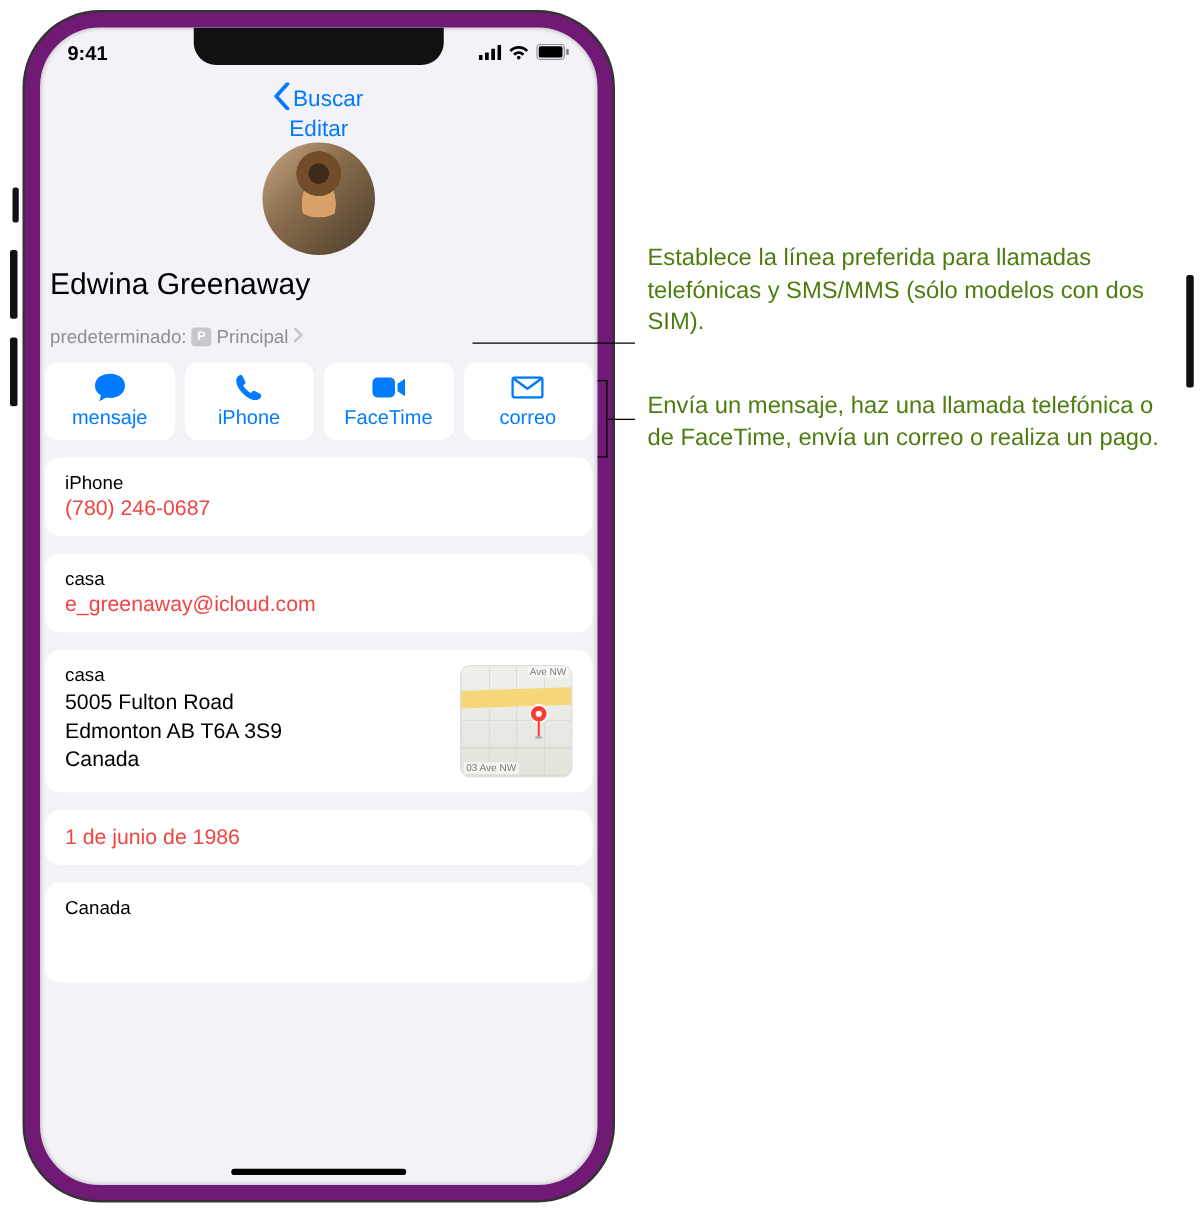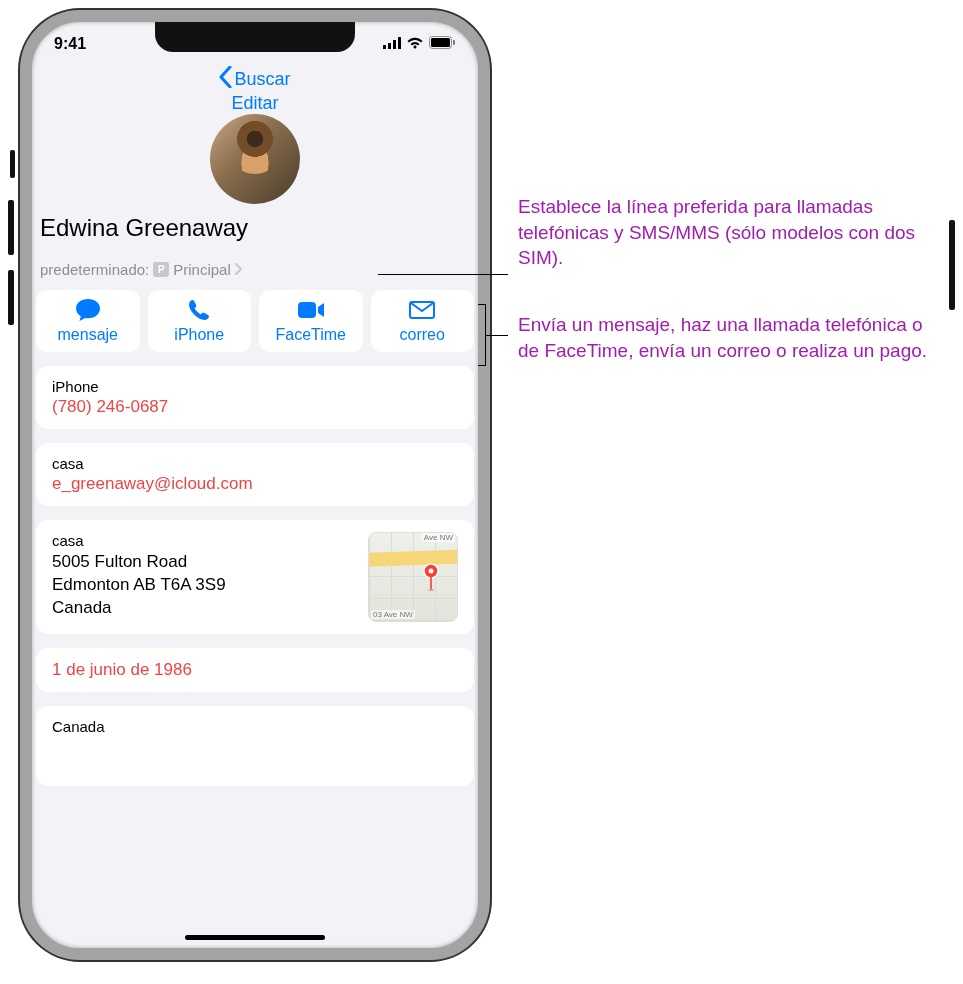--- a/index.html
+++ b/index.html
@@ -4,21 +4,21 @@
   <style>
     * { margin: 0; padding: 0; box-sizing: border-box; font-family: -apple-system, BlinkMacSystemFont, "Segoe UI", Helvetica, Arial, sans-serif; }
     body { background: #fff; width: 963px; height: 984px; position: relative; }
     
     .phone-frame {
       position: absolute;
       left: 20px;
       top: 10px;
       width: 470px;
       height: 950px;
-      border: 12px solid #a3a3a3;
+      border: 12px solid #701a75;
       border-radius: 60px;
       background: #f2f2f7;
       box-shadow: 0 0 0 2px #333, inset 0 0 4px rgba(0,0,0,.3);
       overflow: hidden;
     }
     
     .phone-side-btn { position: absolute; background: #111; border-radius: 2px; }
     .btn-mute   { left: 10px; top: 150px; width: 5px; height: 28px; }
     .btn-vol1   { left: 8px;  top: 200px; width: 6px; height: 55px; }
     .btn-vol2   { left: 8px;  top: 270px; width: 6px; height: 55px; }
@@ -107,21 +107,21 @@
     .notes-card { min-height: 80px; }
     
     .home-ind {
       position: absolute; bottom: 8px; left: 50%; transform: translateX(-50%);
       width: 140px; height: 5px; background: #000; border-radius: 3px;
     }
 
     
     .callout-line { position:absolute; background:#000; height:1px; }
     .callout-bracket { position:absolute; border-right:1px solid #000; border-top:1px solid #000; border-bottom:1px solid #000; }
-    .callout-text { position:absolute; font-size:19px; color:#a21caf; line-height:1.35; }
+    .callout-text { position:absolute; font-size:19px; color:#4d7c0f; line-height:1.35; }
   </style>
 </head>
 <body>
 
 <div class="phone-side-btn btn-mute"></div>
 <div class="phone-side-btn btn-vol1"></div>
 <div class="phone-side-btn btn-vol2"></div>
 <div class="phone-side-btn btn-power"></div>
 
 <div class="phone-frame">

